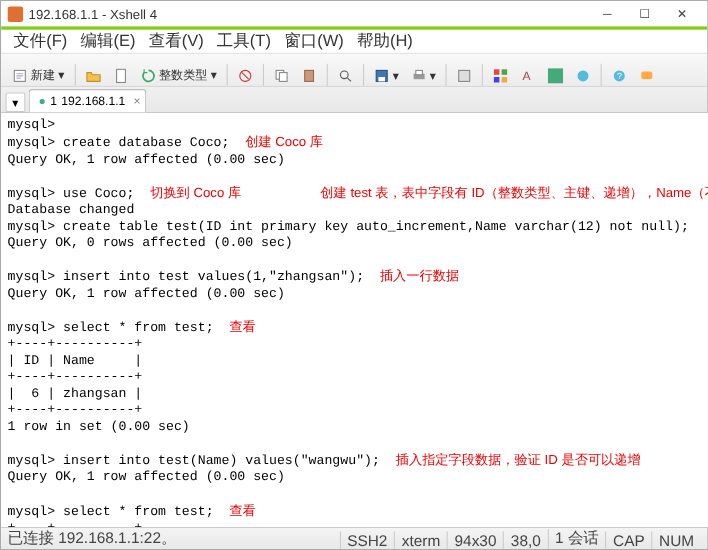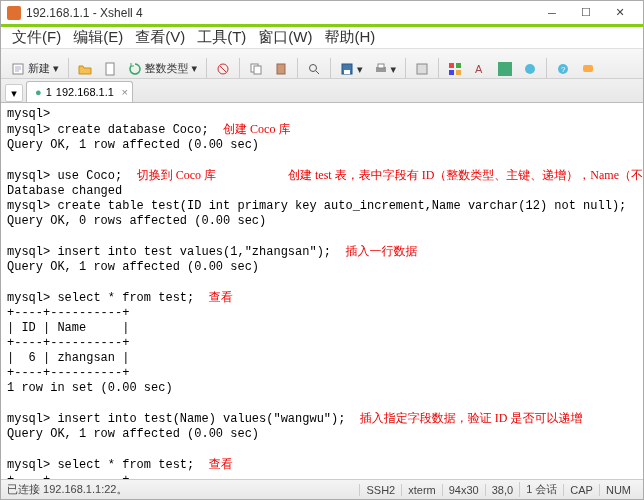--- a/index.html
+++ b/index.html
@@ -14,22 +14,22 @@
 .toolbar{height:30px;display:flex;align-items:flex-end;padding:0 6px;gap:3px;background:linear-gradient(#f8f8f8,#ececec);border-bottom:1px solid #d0d0d0}
 .tbtn{display:flex;align-items:center;gap:3px;padding:2px 4px;border-radius:2px;color:#333}
 .tbtn .ico{width:14px;height:14px;display:inline-block}
 .sep{width:1px;height:20px;background:#ccc;margin:0 2px}
 .tabbar{height:24px;display:flex;align-items:flex-end;background:linear-gradient(#f0f0f0,#e8e8e8);padding:0 4px;border-bottom:1px solid #bbb}
 .addtab{width:18px;height:18px;border:1px solid #ccc;background:#fff;display:flex;align-items:center;justify-content:center;margin-right:3px;border-radius:2px}
 .tab{height:21px;background:#fff;border:1px solid #bbb;border-bottom:none;padding:2px 18px 2px 8px;display:flex;align-items:center;gap:4px;font-size:11px;position:relative;border-radius:3px 3px 0 0}
 .tab .dot{color:#4a8}
 .tab .x{position:absolute;right:4px;color:#888;cursor:pointer}
 .terminal{flex:1;background:#fff;padding:4px 6px;font-family:Consolas,"Courier New",monospace;font-size:12px;line-height:15px;color:#000;overflow:auto;white-space:pre}
-.red{color:#e00;font-family:Liberation Serif, serif}
-.statusbar{height:20px;background:linear-gradient(#f4f4f4,#e8e8e8);border-top:1px solid #ccc;display:flex;align-items:center;padding:0 6px;font-size:11px;color:#444}
+.red{color:#e00;font-family:Liberation Sans, sans-serif}
+.statusbar{height:20px;background:linear-gradient(#f4f4f4,#e8e8e8);border-top:1px solid #ccc;display:flex;align-items:flex-end;padding:0 6px;font-size:14px;color:#444}
 .statusbar .left{flex:1}
 .statusbar .cell{border-left:1px solid #ccc;padding:0 6px}
 </style>
 </head>
 <body>
 
 <div class="titlebar">
   <span class="icon"></span>
   <span class="title">192.168.1.1 - Xshell 4</span>
   <div class="winbtns">

